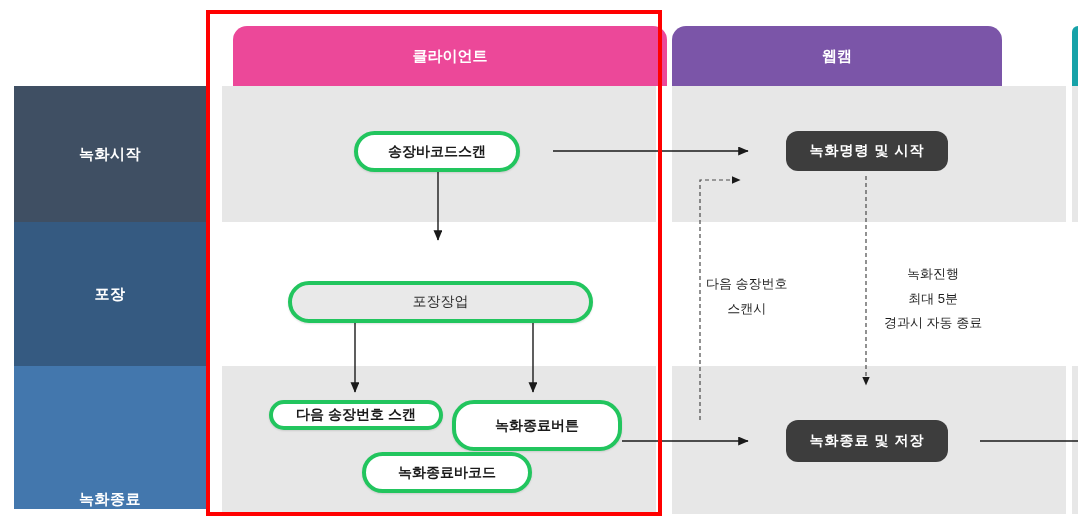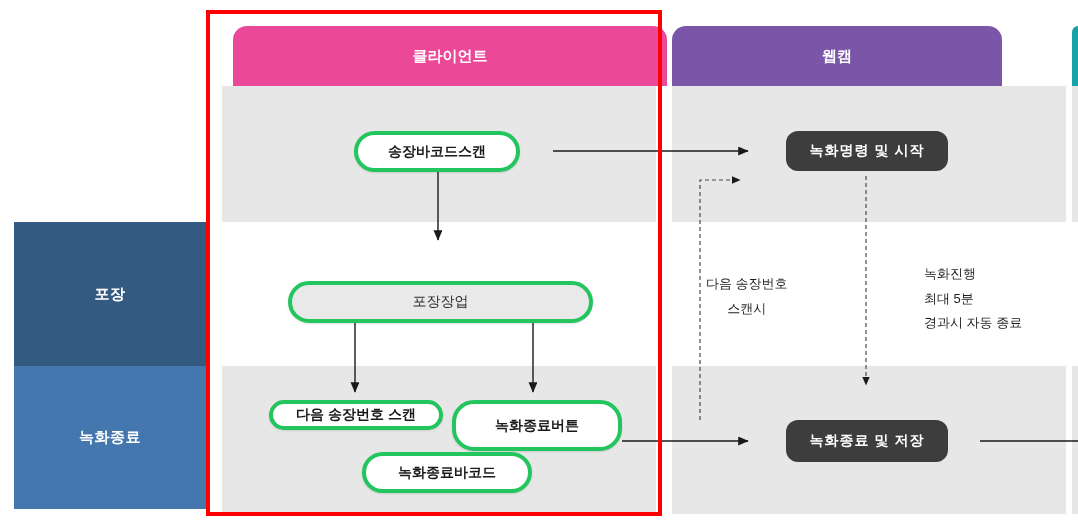--- a/index.html
+++ b/index.html
@@ -23,21 +23,21 @@
     display:flex;
     align-items:center;
     justify-content:center;
     color:#ffffff;
     font-weight:bold;
     font-size:15px;
     letter-spacing:.5px;
   }
   .phase-1{ top:86px;  height:136px; background:#3f4f63; }
   .phase-2{ top:222px; height:144px; background:#355a81;text-align:center; }
-  .phase-3{ top:366px; height:143px; background:#4377ad; }
+  .phase-3{ top:366px; height:143px; background:#4377ad;align-items:flex-end; }
   .lane-head{
     position:absolute;
     color:#ffffff;
     font-weight:bold;
     font-size:15px;
     display:flex;
     align-items:center;
     justify-content:center;
     border-radius:14px 14px 0 0;
   }
@@ -137,20 +137,23 @@
   <div class="lane-head" id="client-head">
     <span>클라이언트</span>
   </div>
   <div class="lane-head" id="webcam-head">
     <span>웹캠</span>
   </div>
   <div class="lane-head" id="third-head">
     <span></span>
   </div>
 
+  <div class="phase phase-1">
+    <span>녹화시작</span>
+  </div>
   <div class="phase phase-2">
     <span>포장</span>
   </div>
   <div class="phase phase-3">
     <span>녹화종료</span>
   </div>
 
   <svg id="wires" viewBox="0 0 1078 529">
     <defs>
       <marker id="arrow" markerWidth="9" markerHeight="9" refX="7" refY="3.2" orient="auto" markerUnits="strokeWidth">
@@ -204,21 +207,21 @@
 
   <div class="node dark" style="left:786px; top:420px; width:162px; height:42px;">
     <span>녹화종료 및 저장</span>
   </div>
 
   <div class="annot center" style="left:706px; top:272px;">
     <div>다음 송장번호</div>
     <div>스캔시</div>
   </div>
 
-  <div class="annot" style="left:924px; top:262px;">
+  <div class="annot" style="left:884px; top:262px;text-align:center;">
     <div>녹화진행</div>
     <div>최대 5분</div>
     <div>경과시 자동 종료</div>
   </div>
 
   <div id="red-frame"></div>
 
 </div>
 
 </body></html>

